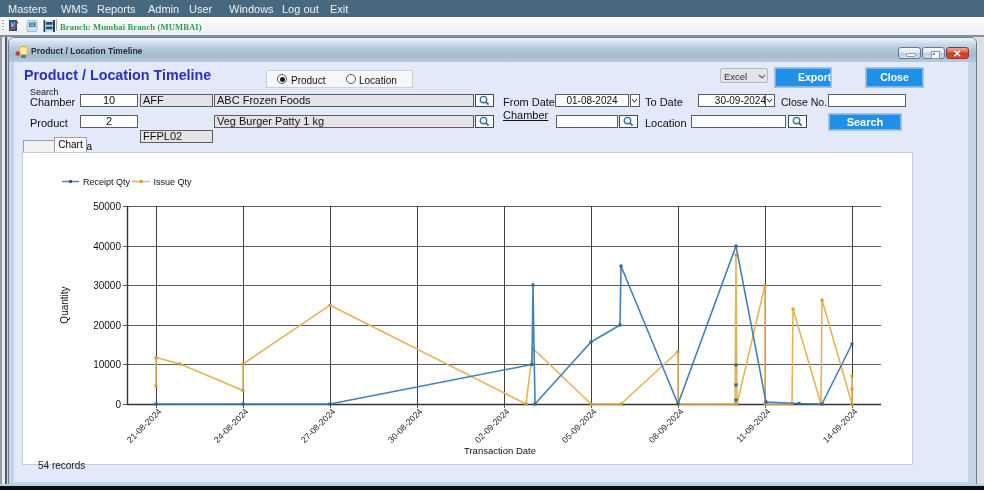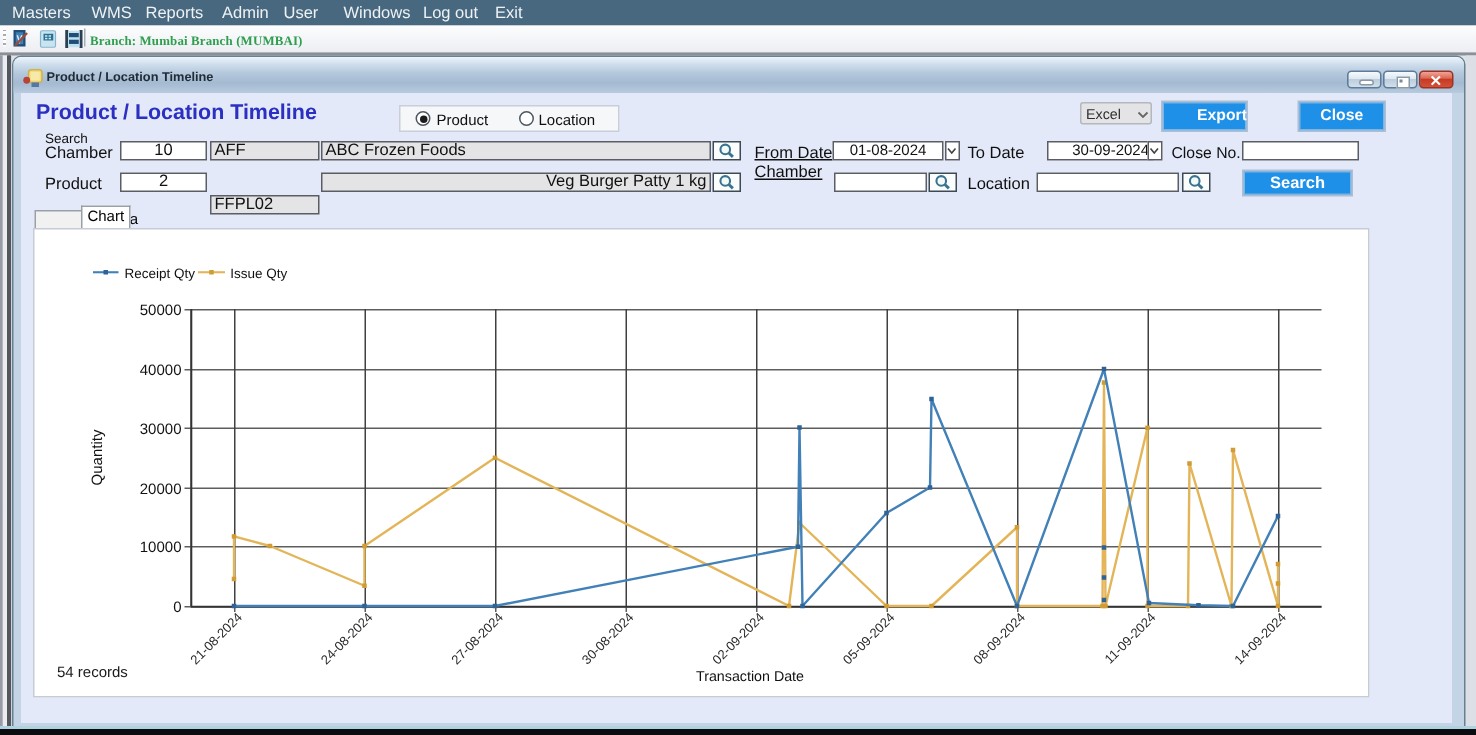--- a/index.html
+++ b/index.html
@@ -42,21 +42,21 @@
   .fld{height:13px;border:1px solid #5a5e64;background:#fff;font-size:11px;box-sizing:border-box;
        padding:0 2px;line-height:11.5px;color:#111;}
   .fldg{background:#e4e4e6;}
   .sbtn{width:19px;height:13px;border:1px solid #3c4a56;background:#fbfdfd;box-sizing:border-box;}
   
   #tabData{left:23px;top:140px;width:31px;height:13px;background:#f1f1f1;border:1px solid #9aa0a8;
            box-sizing:border-box;font-size:10px;text-align:center;line-height:12px;padding-left:47px;}
   #tabChart{left:54px;top:137px;width:33px;height:16px;background:#fff;border:1px solid #9aa0a8;border-bottom:none;
            box-sizing:border-box;font-size:10px;text-align:center;line-height:14px;}
   #panel{left:22px;top:152px;width:891px;height:313px;background:#ffffff;border:1px solid #c6ccd6;box-sizing:border-box;}
-  #status{left:38px;top:443px;font-size:10px;color:#1a1a1a;}
+  #status{left:38px;top:460px;font-size:10px;color:#1a1a1a;}
   #bottombar{left:0;top:486px;width:984px;height:4px;background:#0c0c10;}
   svg{position:absolute;left:0;top:0;}
   svg text{font-family:"Liberation Sans",sans-serif;}
 </style>
 </head>
 <body>
   <div id="menubar" class="abs">
     <span style="left:8px">Masters</span>
     <span style="left:61px">WMS</span>
     <span style="left:97px">Reports</span>
@@ -132,41 +132,41 @@
   <span class="lab abs" style="left:30px;top:96px;">Chamber</span>
   <div class="fld abs" style="left:80px;top:94px;width:58px;text-align:center;">10</div>
   <div class="fld fldg abs" style="left:140px;top:94px;width:73px;">AFF</div>
   <div class="fld fldg abs" style="left:214px;top:94px;width:260px;">ABC Frozen Foods</div>
   <div class="sbtn abs" style="left:475px;top:94px;">
     <svg width="17" height="11">
       <circle cx="7.5" cy="4.6" r="3.2" fill="#f2fbf8" stroke="#3a7390" stroke-width="1.4"></circle>
       <line x1="9.9" y1="7" x2="12.6" y2="9.6" stroke="#3a7390" stroke-width="1.9"></line>
     </svg>
   </div>
-  <span class="lab abs" style="left:503px;top:96px;text-decoration:underline;">From Date</span>
+  <span class="lab abs" style="left:503px;top:96px;">From Date</span>
   <div class="fld abs" style="left:555px;top:94px;width:74px;text-align:center;font-size:10px;">01-08-2024</div>
   <div class="fld abs" style="left:630px;top:94px;width:10px;">
     <svg width="8" height="8" style="left:0px;top:2px">
       <path d="M1 2 L3.5 5 L6 2" stroke="#444" stroke-width="1.1" fill="none"></path>
     </svg>
   </div>
   <span class="lab abs" style="left:645px;top:96px;">To Date</span>
   <div class="fld abs" style="left:698px;top:94px;width:71px;text-align:right;font-size:10px;">30-09-2024</div>
   <div class="fld abs" style="left:765px;top:94px;width:10px;">
     <svg width="8" height="8" style="left:0px;top:2px">
       <path d="M1 2 L3.5 5 L6 2" stroke="#444" stroke-width="1.1" fill="none"></path>
     </svg>
   </div>
   <span class="lab abs" style="left:781px;top:96px;font-size:10.5px;">Close No.</span>
   <div class="fld abs" style="left:828px;top:94px;width:78px;"></div>
 
   <span class="lab abs" style="left:30px;top:117px;">Product</span>
   <div class="fld abs" style="left:80px;top:115px;width:58px;text-align:center;">2</div>
   <div class="fld fldg abs" style="left:140px;top:130px;width:73px;">FFPL02</div>
-  <div class="fld fldg abs" style="left:214px;top:115px;width:260px;text-align:right;">Veg Burger Patty 1 kg</div>
+  <div class="fld fldg abs" style="left:214px;top:115px;width:260px;">Veg Burger Patty 1 kg</div>
   <div class="sbtn abs" style="left:475px;top:115px;">
     <svg width="17" height="11">
       <circle cx="7.5" cy="4.6" r="3.2" fill="#f2fbf8" stroke="#3a7390" stroke-width="1.4"></circle>
       <line x1="9.9" y1="7" x2="12.6" y2="9.6" stroke="#3a7390" stroke-width="1.9"></line>
     </svg>
   </div>
   <span class="lab abs" style="left:503px;top:109px;text-decoration:underline;">Chamber</span>
   <div class="fld abs" style="left:556px;top:115px;width:62px;"></div>
   <div class="sbtn abs" style="left:619px;top:115px;">
     <svg width="17" height="11">

